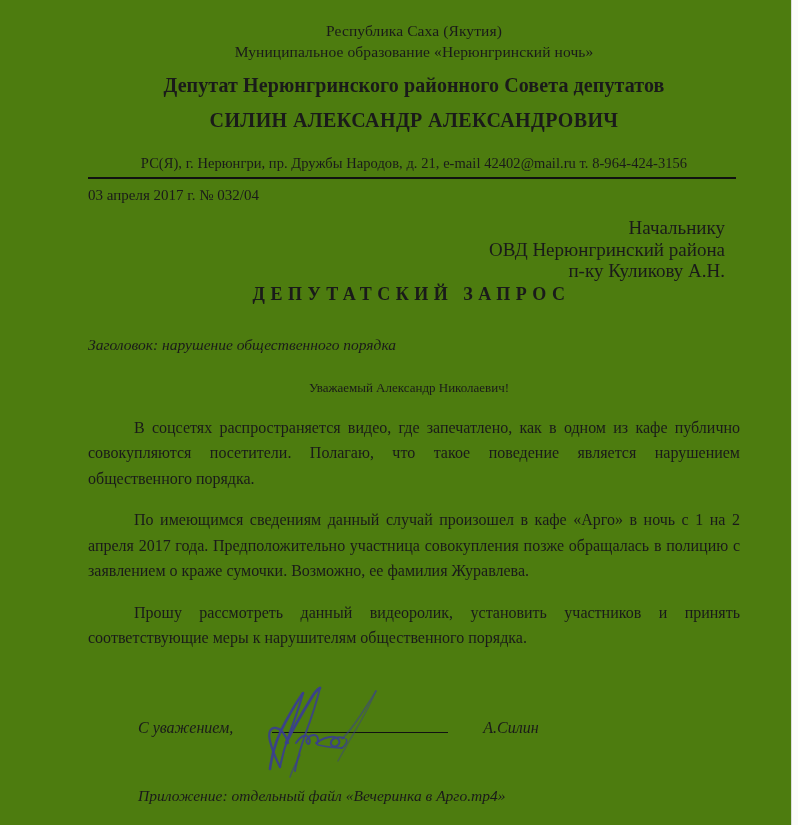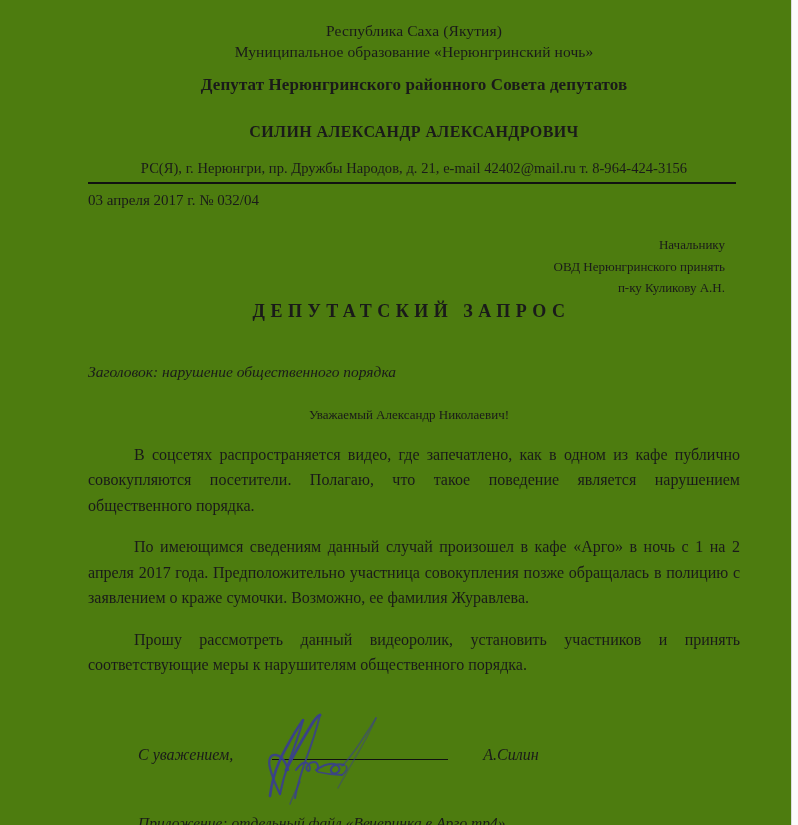--- a/index.html
+++ b/index.html
@@ -52,77 +52,77 @@
     font-size: 15.5px;
     line-height: 21px;
     letter-spacing: 0.1px;
   }
   .lh-line2 {
     font-size: 15.5px;
     line-height: 21px;
     letter-spacing: 0.1px;
   }
   .lh-title {
-    font-size: 17px;
+    font-size: 20px;
     font-weight: bold;
     line-height: 22px;
     margin-top: 12px;
     letter-spacing: 0.1px;
   }
   .lh-name {
-    font-size: 16px;
+    font-size: 20px;
     font-weight: bold;
     line-height: 22px;
-    margin-top: 25px;
+    margin-top: 13px;
     letter-spacing: 0.4px;
   }
   .lh-contacts {
     font-size: 14.5px;
     line-height: 20px;
-    margin-top: 15px;
+    margin-top: 22px;
     letter-spacing: 0.05px;
   }
   .rule {
     margin-top: 4px;
     height: 0;
     border-top: 2px solid #111111;
     width: 648px;
   }
 
   
   .dateline {
     margin-top: 6px;
     font-size: 15px;
     line-height: 20px;
     text-align: left;
   }
 
   
   .addressee {
-    margin-top: 24px;
+    margin-top: 12px;
     text-align: right;
-    font-size: 13px;
+    font-size: 19px;
     line-height: 21.5px;
     padding-right: 15px;
   }
   .addressee div { white-space: nowrap; }
 
   
   .doc-title {
     text-align: center;
     font-size: 18px;
     font-weight: bold;
     letter-spacing: 5.5px;
     line-height: 24px;
     padding-right: 5px;
   }
 
   
   .subject {
-    margin-top: 38px;
+    margin-top: 28px;
     font-style: italic;
     font-size: 15.5px;
     line-height: 21px;
   }
 
   
   .greeting {
     margin-top: 22px;
     text-align: center;
     font-size: 13px;
@@ -200,21 +200,21 @@
       <div class="lh-title">Депутат Нерюнгринского районного Совета депутатов</div>
       <div class="lh-name">СИЛИН АЛЕКСАНДР АЛЕКСАНДРОВИЧ</div>
       <div class="lh-contacts">РС(Я), г. Нерюнгри, пр. Дружбы Народов, д. 21, e-mail 42402@mail.ru т. 8-964-424-3156</div>
     </div>
     <div class="rule"></div>
 
     <div class="dateline">03 апреля 2017 г. № 032/04</div>
 
     <div class="addressee">
       <div>Начальнику</div>
-      <div>ОВД Нерюнгринского принять</div>
+      <div>ОВД Нерюнгринский района</div>
       <div>п-ку Куликову А.Н.</div>
     </div>
 
     <div class="doc-title">ДЕПУТАТСКИЙ ЗАПРОС</div>
 
     <div class="subject">Заголовок: нарушение общественного порядка</div>
 
     <div class="greeting">Уважаемый Александр Николаевич!</div>
 
     <div>

